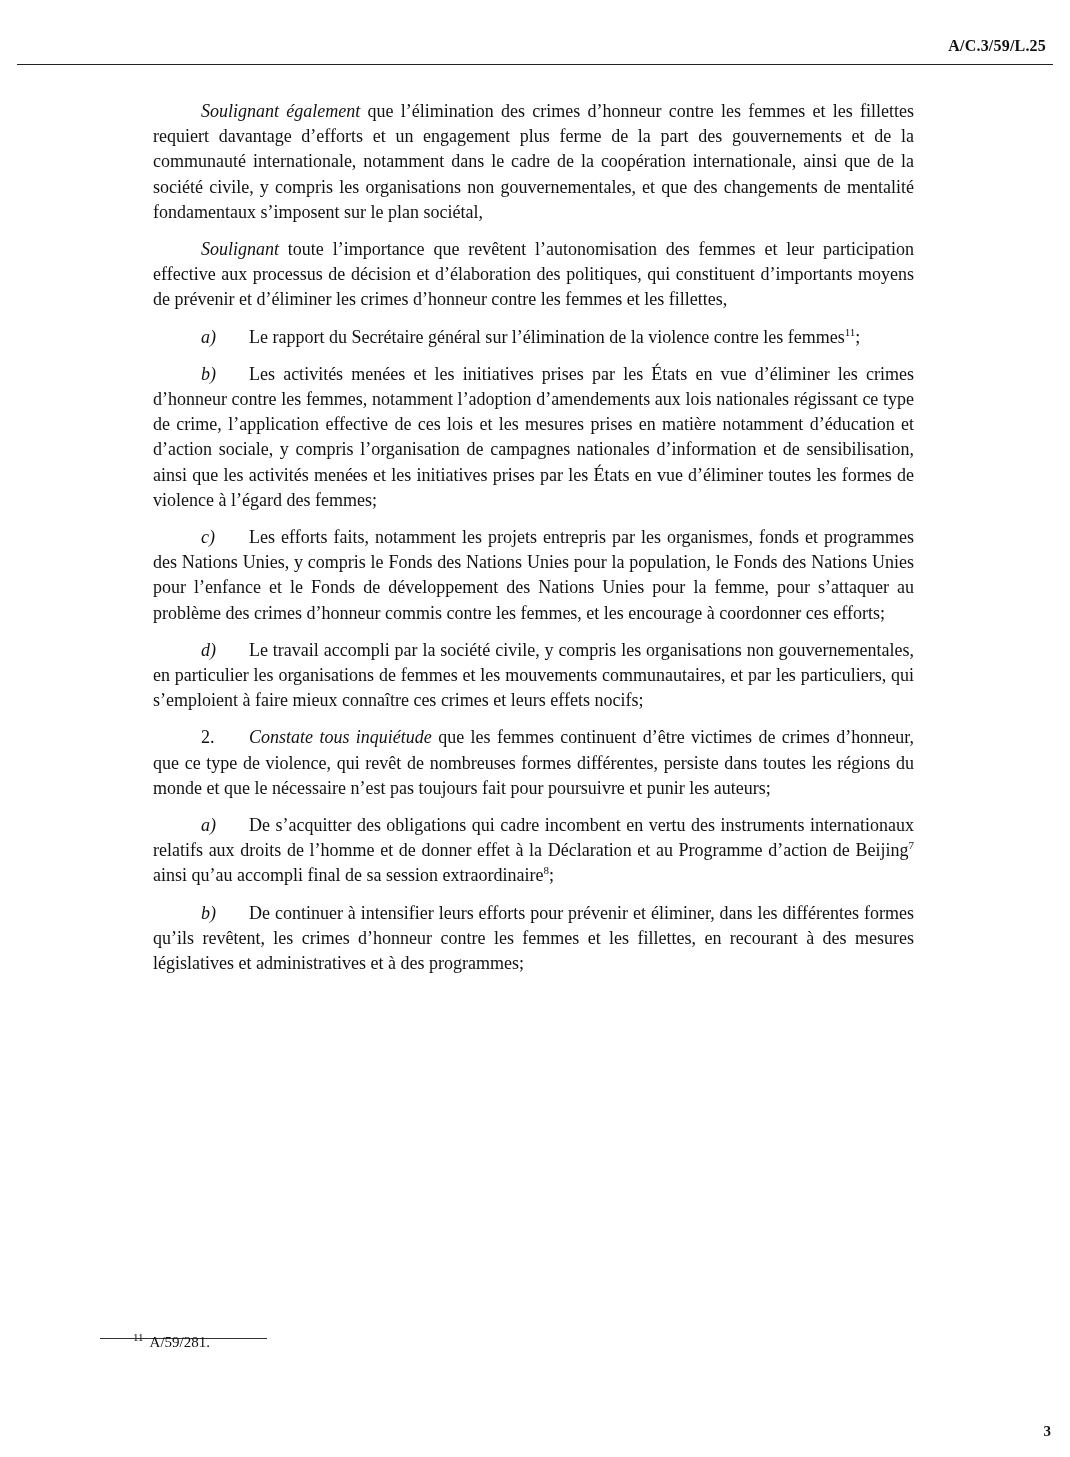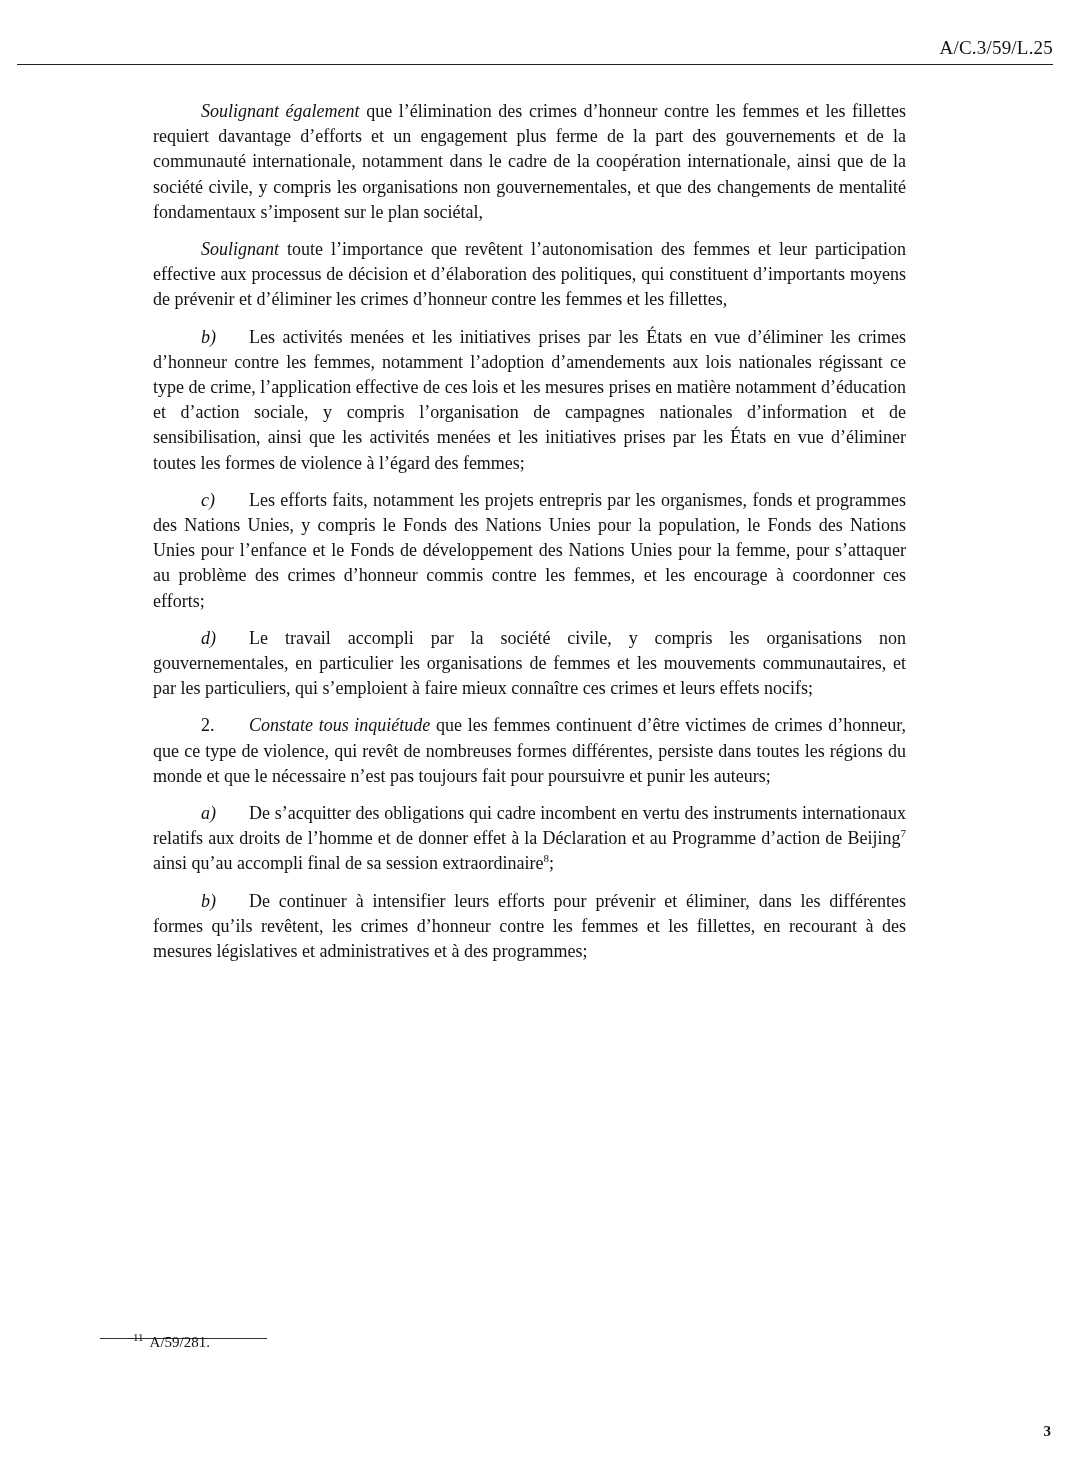--- a/index.html
+++ b/index.html
@@ -1,21 +1,21 @@
 <!DOCTYPE html>
 <html><head>
 <meta charset="utf-8">
 <style>
   html, body { margin: 0; padding: 0; background: #ffffff; }
   body { width: 1070px; height: 1457px; position: relative; overflow: hidden;
          font-family: "Liberation Serif", "DejaVu Serif", serif; color: #111; }
-  .doc-symbol { position: absolute; right: 17px; top: 37px; font-weight: normal; font-size: 19px; letter-spacing: 0.2px; }
+  .doc-symbol { position: absolute; right: 24px; top: 37px; font-weight: bold; font-size: 16px; letter-spacing: 0.2px; }
   .header-rule { position: absolute; left: 17px; right: 17px; top: 64px; height: 0; border-top: 1.5px solid #222; }
   .body-text { position: absolute; left: 153px; width: 765px; top: 99px; font-size: 18px; line-height: 25.2px; }
-  .para { text-align: justify; margin: 0 12px 12px 0; text-indent: 48px; }
+  .para { text-align: justify; margin: 0 4px 12px 0; text-indent: 48px; }
   .para.numbered, .para.sub { text-indent: 48px; }
   .num { display: inline-block; width: 48px; text-indent: 0; }
   .sub-label { display: inline-block; width: 48px; font-style: italic; text-indent: 0; }
   .it { font-style: italic; }
   sup { font-size: 11px; line-height: 0; vertical-align: 7px; }
   .fn-rule { position: absolute; left: 100px; top: 1338px; width: 167px; border-top: 1px solid #333; }
   .footnote { position: absolute; left: 133px; top: 1334px; font-size: 15px; }
   .footnote sup { font-size: 11px; vertical-align: 6px; margin-right: 6px; }
   .footer-left { position: absolute; left: 0px; top: 1463px; font-size: 13px; text-align: center; }
   .footer-right { position: absolute; right: 19px; top: 1423px; font-size: 15px; font-weight: bold; }
@@ -25,20 +25,23 @@
 
 <div class="doc-symbol">A/C.3/59/L.25</div>
 <div class="header-rule"></div>
 
 <div class="body-text">
   <p class="para">
     <span class="it">Soulignant également</span><span> que l’élimination des crimes d’honneur contre les femmes et les fillettes requiert davantage d’efforts et un engagement plus ferme de la part des gouvernements et de la communauté internationale, notamment dans le cadre de la coopération internationale, ainsi que de la société civile, y compris les organisations non gouvernementales, et que des changements de mentalité fondamentaux s’imposent sur le plan sociétal,</span>
   </p>
   <p class="para">
     <span class="it">Soulignant</span><span> toute l’importance que revêtent l’autonomisation des femmes et leur participation effective aux processus de décision et d’élaboration des politiques, qui constituent d’importants moyens de prévenir et d’éliminer les crimes d’honneur contre les femmes et les fillettes,</span>
+  </p>
+  <p class="para sub">
+    <span class="sub-label">a)</span><span>Le rapport du Secrétaire général sur l’élimination de la violence contre les femmes</span><sup>11</sup><span>;</span>
   </p>
   <p class="para sub">
     <span class="sub-label">b)</span><span>Les activités menées et les initiatives prises par les États en vue d’éliminer les crimes d’honneur contre les femmes, notamment l’adoption d’amendements aux lois nationales régissant ce type de crime, l’application effective de ces lois et les mesures prises en matière notamment d’éducation et d’action sociale, y compris l’organisation de campagnes nationales d’information et de sensibilisation, ainsi que les activités menées et les initiatives prises par les États en vue d’éliminer toutes les formes de violence à l’égard des femmes;</span>
   </p>
   <p class="para sub">
     <span class="sub-label">c)</span><span>Les efforts faits, notamment les projets entrepris par les organismes, fonds et programmes des Nations Unies, y compris le Fonds des Nations Unies pour la population, le Fonds des Nations Unies pour l’enfance et le Fonds de développement des Nations Unies pour la femme, pour s’attaquer au problème des crimes d’honneur commis contre les femmes, et les encourage à coordonner ces efforts;</span>
   </p>
   <p class="para sub">
     <span class="sub-label">d)</span><span>Le travail accompli par la société civile, y compris les organisations non gouvernementales, en particulier les organisations de femmes et les mouvements communautaires, et par les particuliers, qui s’emploient à faire mieux connaître ces crimes et leurs effets nocifs;</span>
   </p>

